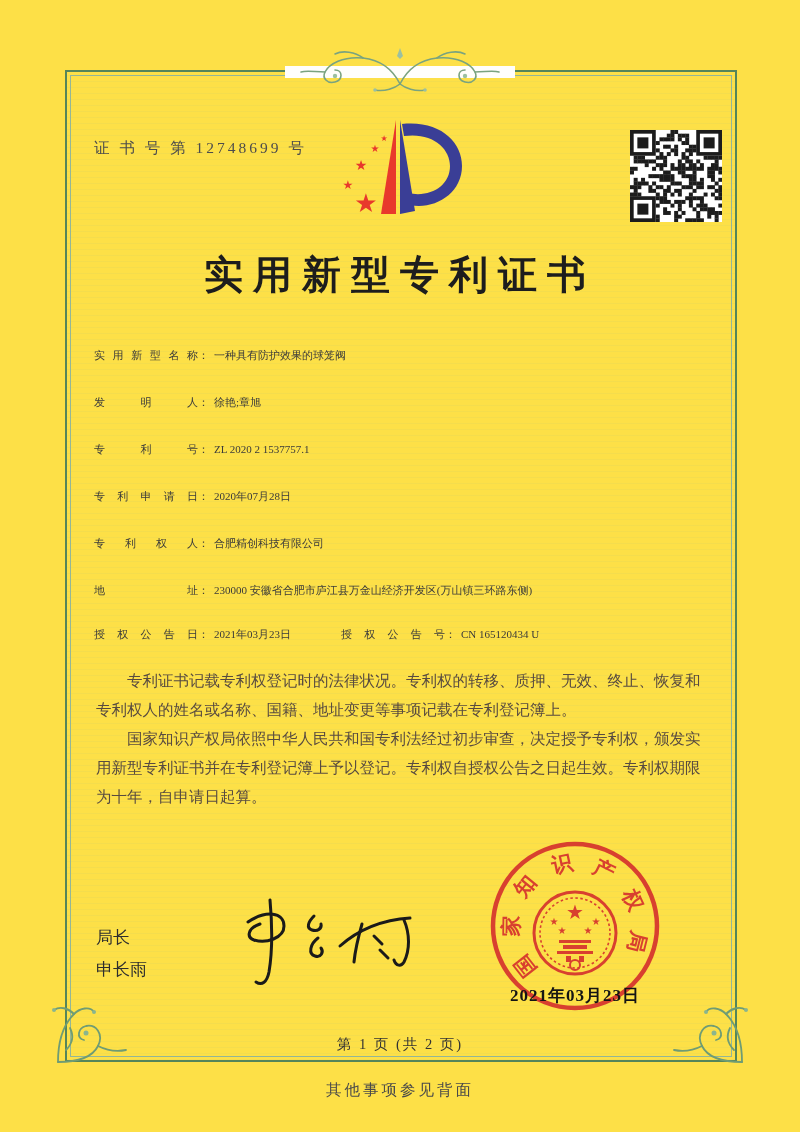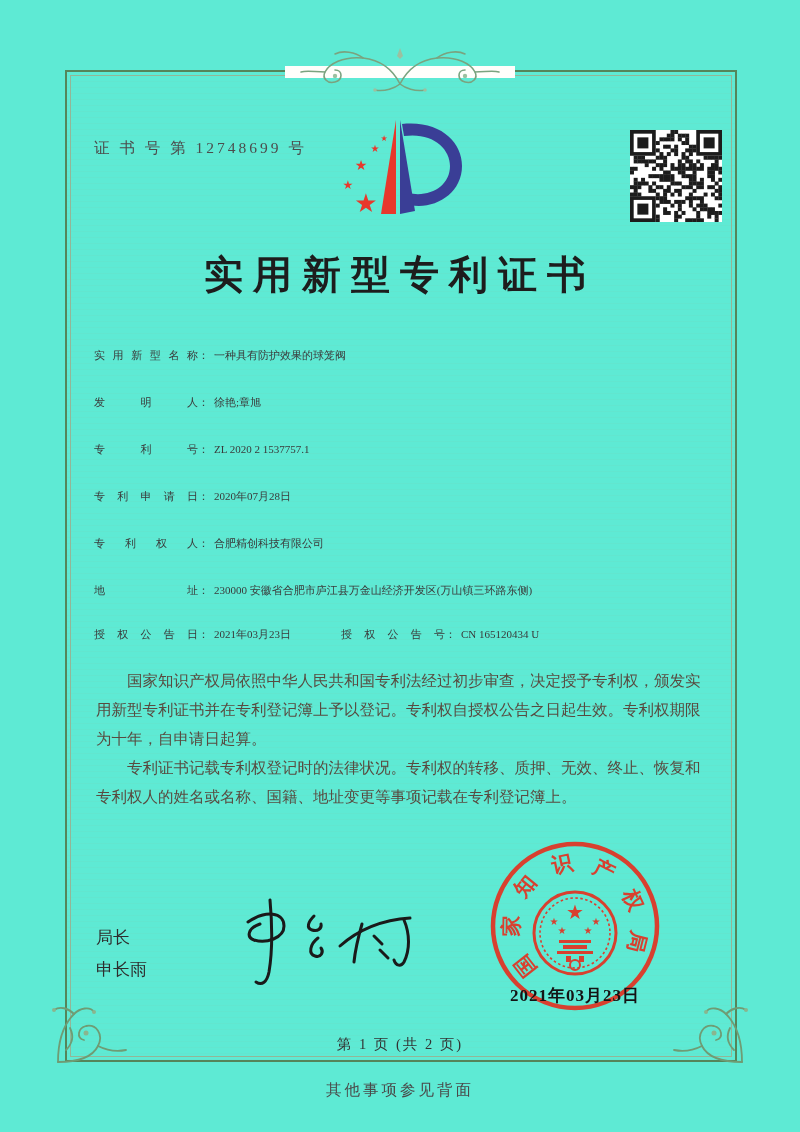--- a/index.html
+++ b/index.html
@@ -1,16 +1,16 @@
 <!DOCTYPE html>
 <html><head>
 <meta charset="utf-8">
 <style>
   html,body{margin:0;padding:0;background:#ffffff;}
-  .page{position:relative;width:800px;height:1132px;background:#5eead4;overflow:hidden;
+  .page{position:relative;width:800px;height:1132px;background:#fde047;overflow:hidden;
         font-family:"Liberation Serif","DejaVu Serif",serif;color:#3d3d3d;}
   
   .frame{position:absolute;left:65px;top:70px;width:672px;height:992px;
          border:2.5px solid #55855a;box-sizing:border-box;
          background-image:repeating-linear-gradient(0deg, rgba(140,180,145,0.08) 0 1px, rgba(255,255,255,0) 1px 6px);}
   .frame-inner{position:absolute;inset:3px;border:1px solid #93b697;}
   
   .cert-no{position:absolute;left:94px;top:138px;font-size:15.5px;letter-spacing:3px;color:#4c4c4c;}
   
   .logo{position:absolute;left:320px;top:104px;width:160px;height:128px;}
@@ -399,22 +399,22 @@
       <span class="fvalue">2021年03月23日</span>
       <span class="grant-pair2">
         <span class="flabel">授权公告号</span>
           <span class="fcolon">：</span>
         <span class="fvalue">CN 165120434 U</span>
       </span>
     </div>
   </div>
 
   <div class="paras">
+    <p>专利证书记载专利权登记时的法律状况。专利权的转移、质押、无效、终止、恢复和专利权人的姓名或名称、国籍、地址变更等事项记载在专利登记簿上。</p>
     <p>国家知识产权局依照中华人民共和国专利法经过初步审查，决定授予专利权，颁发实用新型专利证书并在专利登记簿上予以登记。专利权自授权公告之日起生效。专利权期限为十年，自申请日起算。</p>
-    <p>专利证书记载专利权登记时的法律状况。专利权的转移、质押、无效、终止、恢复和专利权人的姓名或名称、国籍、地址变更等事项记载在专利登记簿上。</p>
   </div>
 
   <div class="signer">
     <div>局长</div>
     <div>申长雨</div>
   </div>
 
   <svg class="signature" viewBox="0 0 215 110">
     <g fill="none" stroke="#1a1a1a" stroke-width="3" stroke-linecap="round" stroke-linejoin="round">
       <path d="M30 40 C 48 28, 66 30, 66 44 C 66 56, 48 62, 36 58 C 28 55, 30 46, 42 42"></path>

